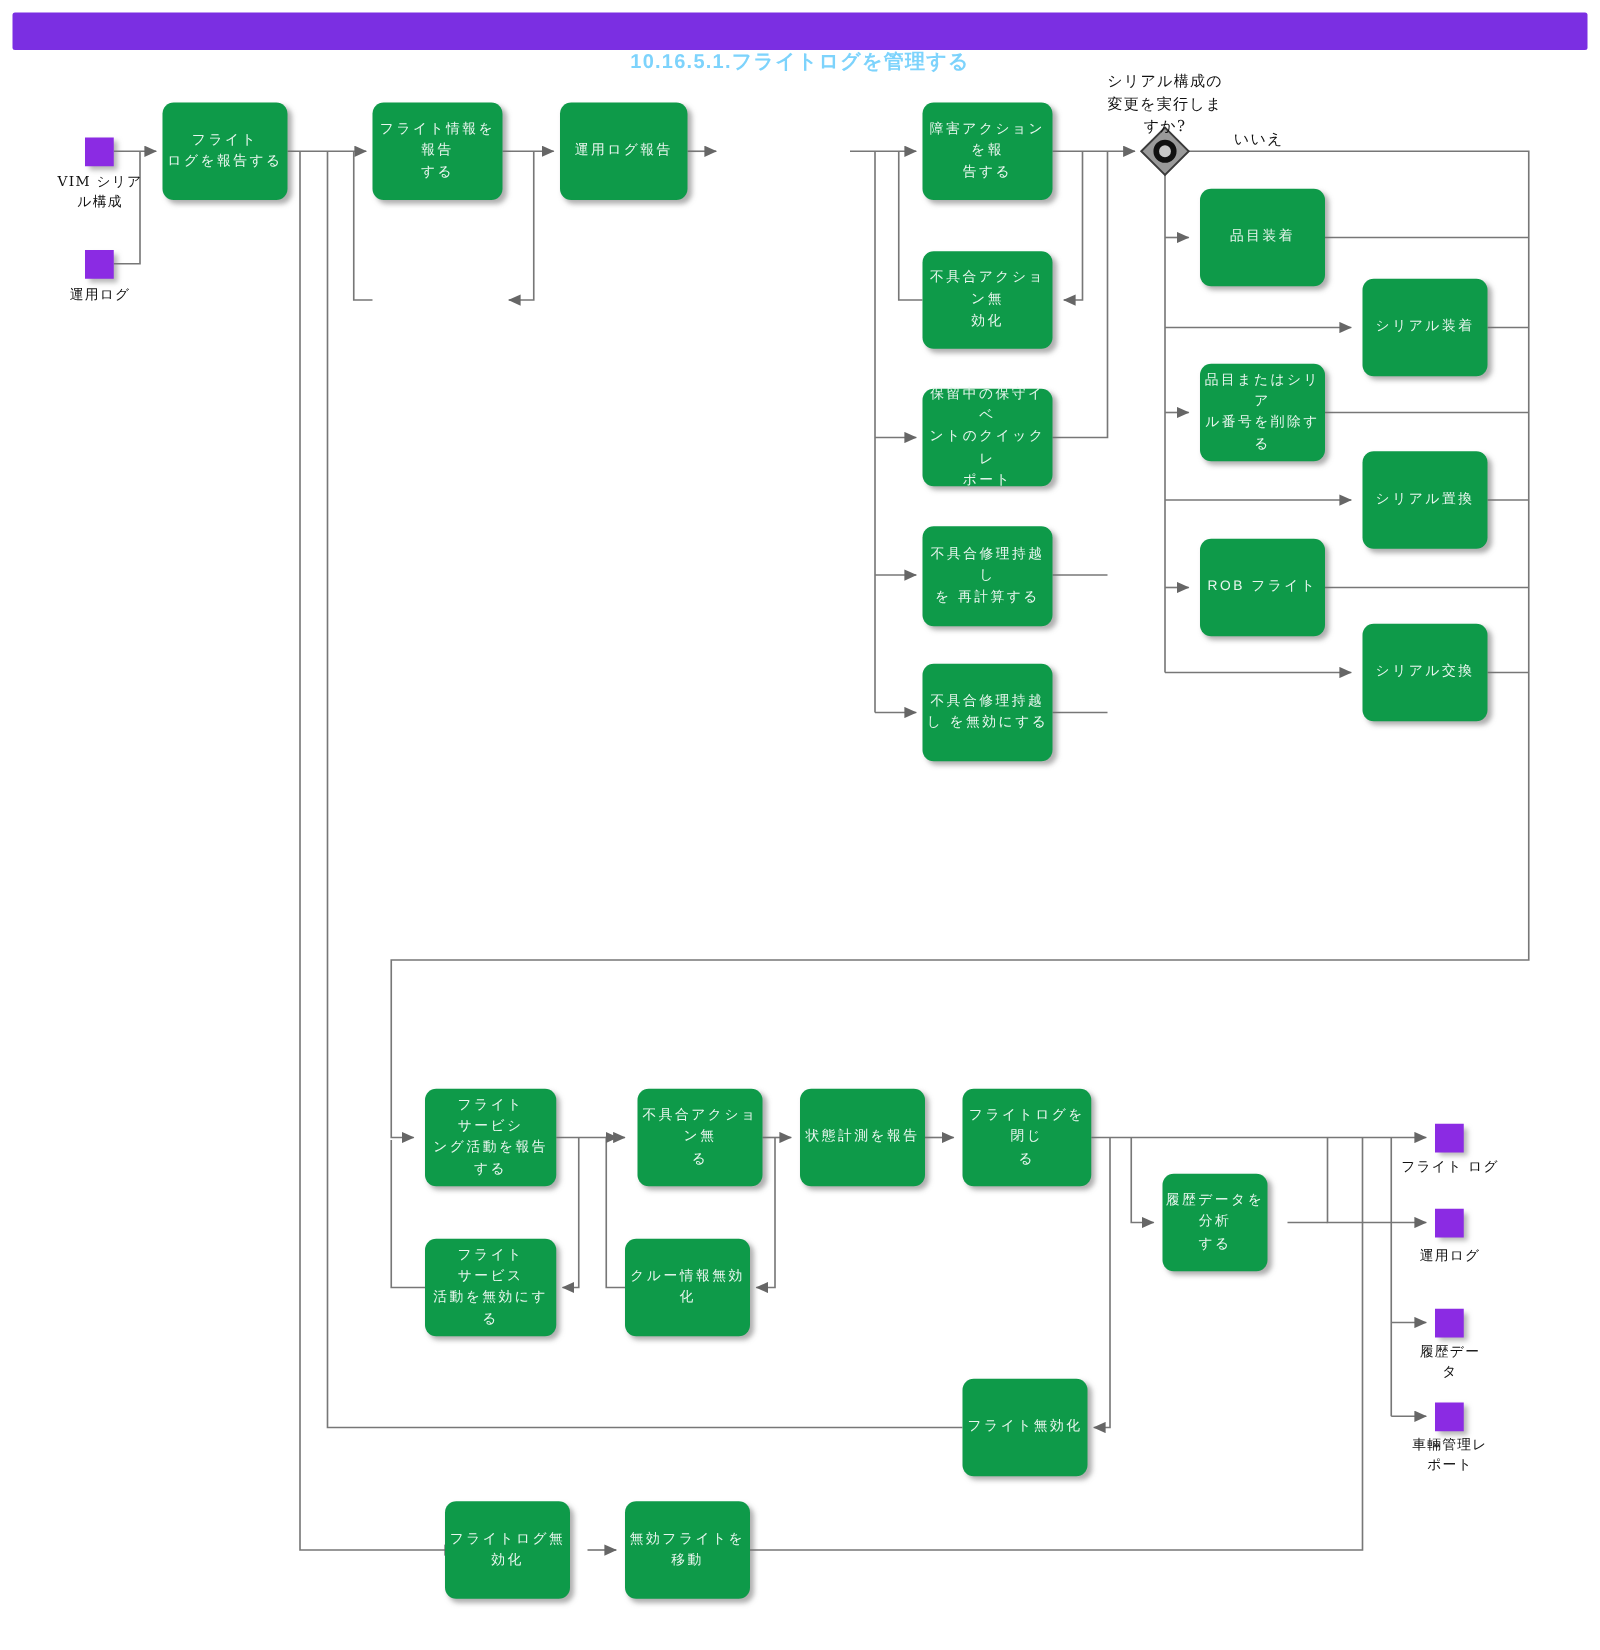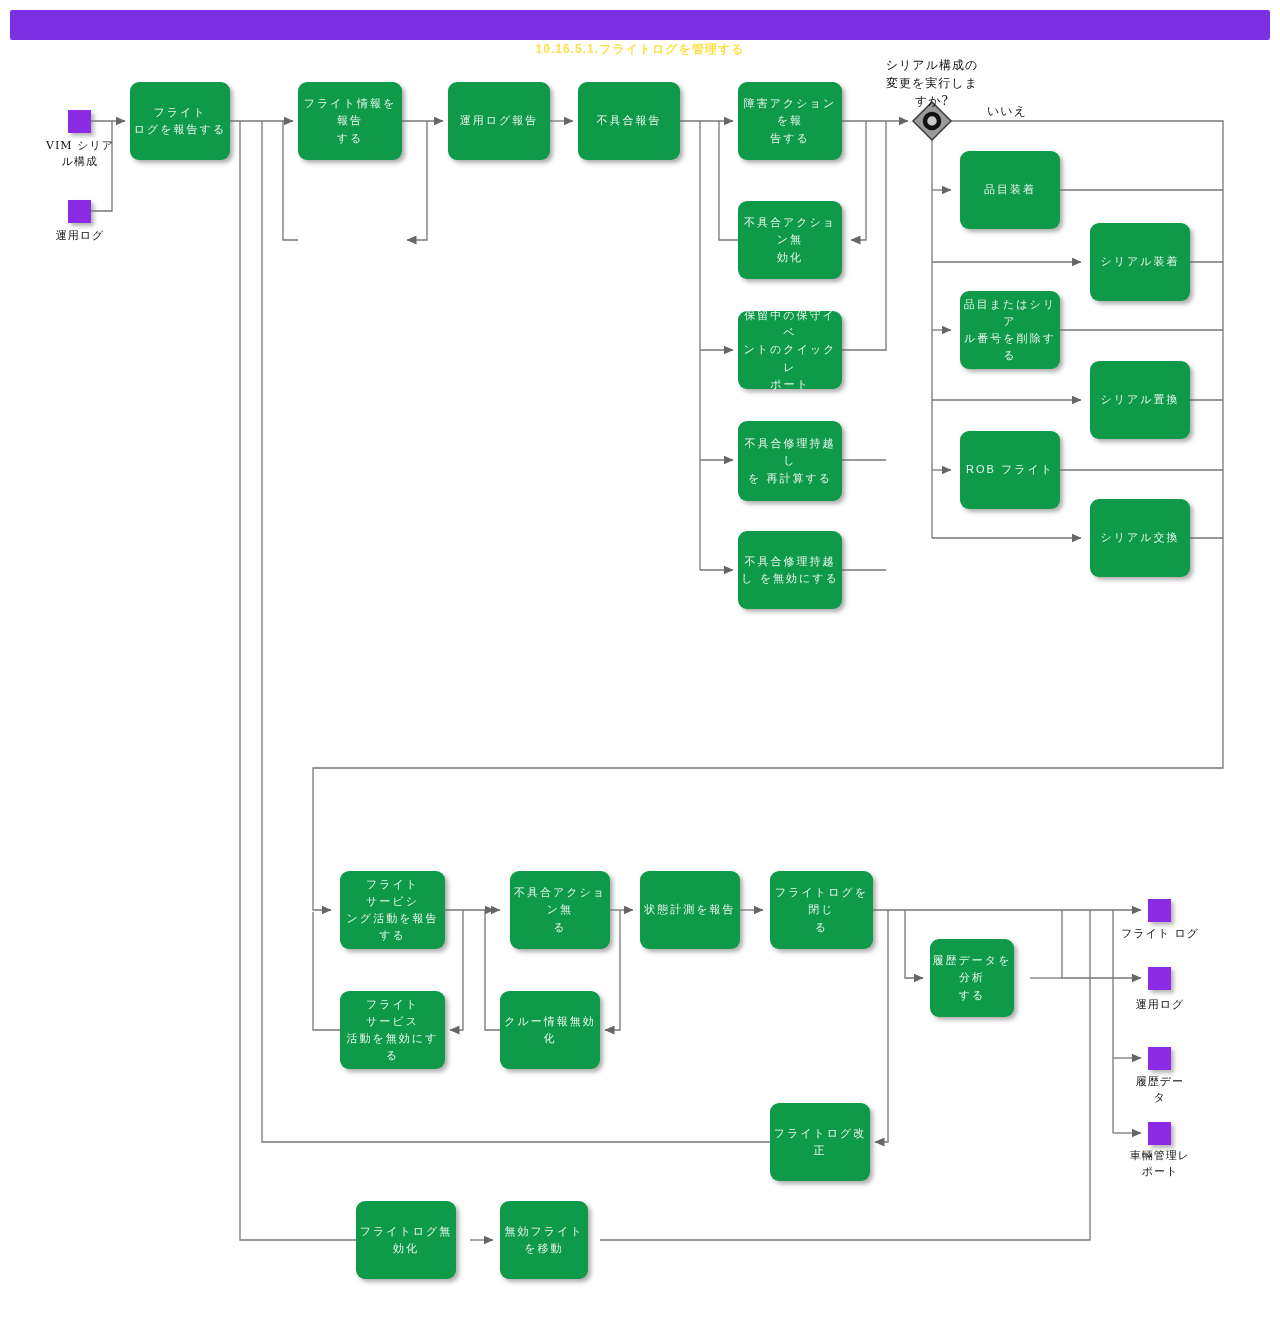--- a/index.html
+++ b/index.html
@@ -1,20 +1,20 @@
 <!DOCTYPE html>
 <html><head>
 <meta charset="utf-8">
 <style>
   html,body{margin:0;padding:0;background:#ffffff;}
   .canvas{position:relative;width:1280px;height:1320px;background:#fff;overflow:hidden;
           font-family:"Liberation Sans",sans-serif;}
   .titlebar{position:absolute;left:10px;top:10px;width:1260px;height:30px;background:#7b2fe2;
             border-radius:2px;display:flex;align-items:center;justify-content:center;}
-  .titlebar span{color:#fde047;font-size:12px;font-weight:bold;letter-spacing:1px;margin-top:48px;}
+  .titlebar span{color:#7dd3fc;font-size:16px;font-weight:bold;letter-spacing:1px;margin-top:48px;}
   svg.wires{position:absolute;left:0;top:0;z-index:1;}
   .act{position:absolute;z-index:2;background:#0e9a49;border-radius:9px;
        box-shadow:3px 3px 4px rgba(110,110,110,.55);
        display:flex;align-items:center;justify-content:center;text-align:center;
        color:#e8f6ee;font-size:11px;line-height:1.55;letter-spacing:2px;
        white-space:pre-line;padding:2px;box-sizing:border-box;}
   .obj{position:absolute;z-index:2;width:23px;height:23px;background:#8b2be3;
        box-shadow:3px 3px 4px rgba(120,120,120,.55);}
   .objlabel{position:absolute;z-index:2;width:110px;text-align:center;color:#111;
        font-family:"DejaVu Serif","Liberation Serif",serif;font-size:11px;line-height:1.45;
@@ -103,21 +103,20 @@
 
   <div class="titlebar">
     <span>10.16.5.1.フライトログを管理する</span>
   </div>
 
   <div class="act" style="left:130px;top:82px;width:100px;height:78px"><span>フライト
 ログを報告する</span></div>
   <div class="act" style="left:298px;top:82px;width:104px;height:78px"><span>フライト情報を報告
 する</span></div>
   <div class="act" style="left:448px;top:82px;width:102px;height:78px"><span>運用ログ報告</span></div>
-  <div class="act" style="left:578px;top:82px;width:102px;height:78px"><span>不具合報告</span></div>
   <div class="act" style="left:738px;top:82px;width:104px;height:78px"><span>障害アクションを報
 告する</span></div>
   <div class="act" style="left:738px;top:201px;width:104px;height:78px"><span>不具合アクション無
 効化</span></div>
   <div class="act" style="left:738px;top:311px;width:104px;height:78px"><span>保留中の保守イベ
 ントのクイック レ
 ポート</span></div>
   <div class="act" style="left:738px;top:421px;width:104px;height:80px"><span>不具合修理持越し
 を 再計算する</span></div>
   <div class="act" style="left:738px;top:531px;width:104px;height:78px"><span>不具合修理持越
@@ -136,23 +135,23 @@
 る</span></div>
   <div class="act" style="left:640px;top:871px;width:100px;height:78px"><span>状態計測を報告</span></div>
   <div class="act" style="left:770px;top:871px;width:103px;height:78px"><span>フライトログを閉じ
 る</span></div>
   <div class="act" style="left:930px;top:939px;width:84px;height:78px"><span>履歴データを分析
 する</span></div>
   <div class="act" style="left:340px;top:991px;width:105px;height:78px"><span>フライト
 サービス
 活動を無効にする</span></div>
   <div class="act" style="left:500px;top:991px;width:100px;height:78px"><span>クルー情報無効化</span></div>
-  <div class="act" style="left:770px;top:1103px;width:100px;height:78px"><span>フライトログ改正</span></div>
+  <div class="act" style="left:770px;top:1103px;width:100px;height:78px"><span>フライト無効化</span></div>
   <div class="act" style="left:356px;top:1201px;width:100px;height:78px"><span>フライトログ無効化</span></div>
-  <div class="act" style="left:500px;top:1201px;width:88px;height:78px"><span>無効フライトを移動</span></div>
+  <div class="act" style="left:500px;top:1201px;width:100px;height:78px"><span>無効フライトを移動</span></div>
 
   <div class="obj" style="left:68px;top:110px"></div>
   <div class="objlabel" style="left:25px;top:138px">VIM シリア
 ル構成</div>
   <div class="obj" style="left:68px;top:200px"></div>
   <div class="objlabel" style="left:25px;top:228px">運用ログ</div>
   <div class="obj" style="left:1148px;top:899px"></div>
   <div class="objlabel" style="left:1105px;top:926px">フライト ログ</div>
   <div class="obj" style="left:1148px;top:967px"></div>
   <div class="objlabel" style="left:1105px;top:997px">運用ログ</div>

